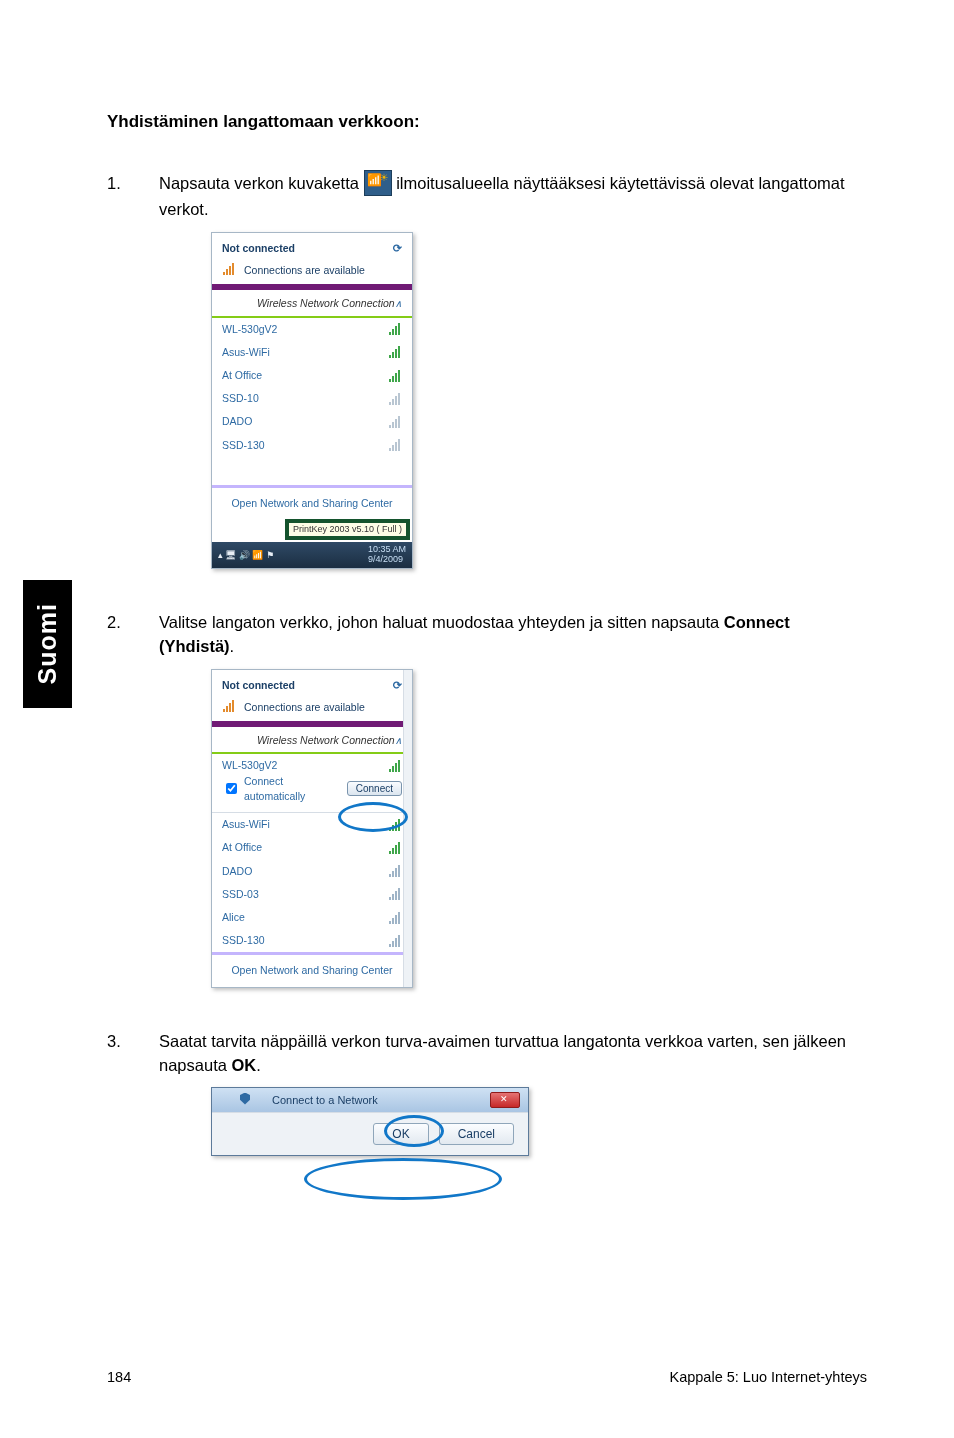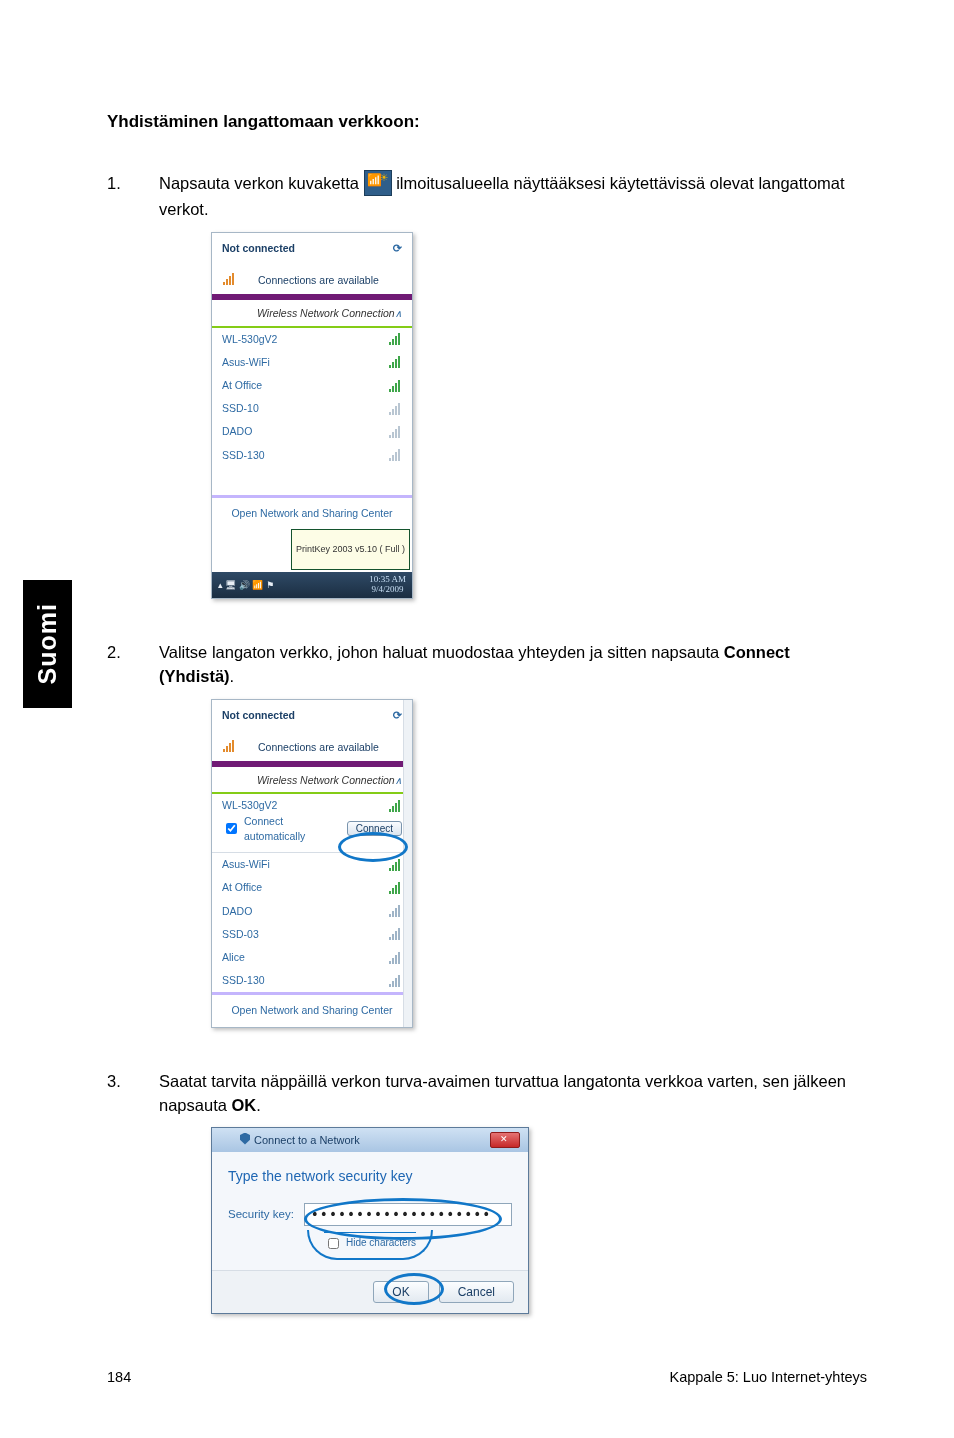--- a/index.html
+++ b/index.html
@@ -17,31 +17,31 @@
   .strong { font-weight: bold; }
   
   .sidetab { position: absolute; left: 23px; top: 580px; width: 49px; height: 128px; background: #000; color: #fff; font-weight: bold; font-size: 25px; display: flex; align-items: center; justify-content: center; }
   .sidetab-text { writing-mode: vertical-rl; transform: rotate(180deg); letter-spacing: 1px; }
   
   .footer { position: absolute; left: 107px; bottom: 53px; width: 760px; display: flex; justify-content: space-between; font-size: 14.5px; }
   
   .shot1 { width: 200px; margin: 10px 0 18px 52px; background: #fff; border: 1px solid #a7b7c6; box-shadow: 2px 2px 4px rgba(0,0,0,.25); font-size: 10.5px; }
   .shot1-top { padding: 8px 10px 6px; border-bottom: 6px solid #701a75; }
   .shot1-status { color: #1b3f66; font-weight: 600; display:flex; justify-content:space-between; align-items:center;}
-  .shot1-avail { color: #1b3f66; margin-top: 16px; display: flex; gap: 22px; }
+  .shot1-avail { color: #1b3f66; margin-top: 6px; display: flex; gap: 8px; }
   .sig-icon { display:inline-block; }
   .sig-icon svg { display:block; }
   .shot1-section { padding: 6px 10px 4px; color: #333; display:flex; justify-content:flex-end; border-bottom:2px solid #84cc16;font-style:italic;}
   .netitem { display: flex; justify-content: space-between; align-items: center; padding: 4px 10px; color: #2e6aa3; }
   .netitem.dim .bars path { fill:#b9c6d2;}
   .shot1-footer { text-align: center; padding: 8px 6px; color: #2e6aa3; border-top: 3px solid #c4b5fd; }
   .shot1-taskbar { background: linear-gradient(#2f4a66,#1b2e42); color:#c8dff5; font-size:9px; padding:3px 6px; display:flex; justify-content:space-between; align-items:center;}
   .shot1-taskbar-left { color:#e8eef5;}
-  .shot1-taskbar-right { text-align:center; line-height:1.1;font-family:Liberation Serif, serif;}
-  .tooltip-tag { background:#fdfde6; border:1px solid #14532d; color:#333; font-size:9px; padding:13px 4px; margin-left:auto; display:inline-block;}
+  .shot1-taskbar-right { text-align:left; line-height:1.1;}
+  .tooltip-tag { background:#fdfde6; border:4px solid #14532d; color:#333; font-size:9px; padding:0 4px; margin-left:auto; display:inline-block;}
   
   .shot2 { width: 200px; margin: 10px 0 18px 52px; background:#fff; border:1px solid #a7b7c6; box-shadow:2px 2px 4px rgba(0,0,0,.25); font-size:10.5px; position:relative;}
   .shot2-sel { padding:4px 10px 8px; color:#2e6aa3; border-bottom:1px solid #d6dde5;}
   .shot2-selrow { display:flex; justify-content:space-between; align-items:center;}
   .autorow { display:flex; align-items:center; gap:4px; color:#2e6aa3;}
   .autorow input { width:11px; height:11px;}
   .btn-connect { background: linear-gradient(#fafcff,#dbe5ef); border:1px solid #7a94ad; border-radius:3px; padding:1px 8px; font-size:10px; color:#1b3f66;}
   .ring1 { position:absolute; border:3px solid #1177c8; border-radius:50%/50%; width:64px; height:24px; right:4px; top:132px; pointer-events:none;}
   .shot2-scroll { position:absolute; right:0; top:0; bottom:0; width:8px; background:#eef2f6; border-left:1px solid #d6dde5;}
   
@@ -267,40 +267,25 @@
       </li>
 
       <li>
         <div class="step-num">3.</div>
         <div class="step-body">
           <span>Saatat tarvita näppäillä verkon turva-avaimen turvattua langatonta verkkoa varten, sen jälkeen napsauta </span><span class="strong">OK</span><span>.</span>
 
           
           <div class="shot3">
             <div class="shot3-titlebar">
-              <span style="display:flex;gap:4px;padding-left:20px;">
+              <span style="display:flex;gap:22px;padding-left:20px;">
                 <span class="shield-icon"></span>
                 <span>Connect to a Network</span>
               </span>
               <span class="shot3-close"></span>
-            </div>
-            <div class="shot3-body">
-              <div class="shot3-prompt">Type the network security key</div>
-              <div class="shot3-row">
-                <span class="shot3-label">Security key:</span>
-                <input class="shot3-input" value="••••••••••••••••••••" style="">
-              </div>
-              <div class="shot3-hide">
-                <div class="shot3-hide-box">
-                  <span class="shot3-hide-inner">
-                    <input type="checkbox" style="">
-                    <span>Hide characters</span>
-                  </span>
-                </div>
-              </div>
             </div>
             <div class="shot3-buttons">
               <button class="winbtn">OK</button>
               <button class="winbtn">Cancel</button>
             </div>
             <div class="ring2"></div>
             <div class="ring3"></div>
           </div>
         </div>
       </li>

